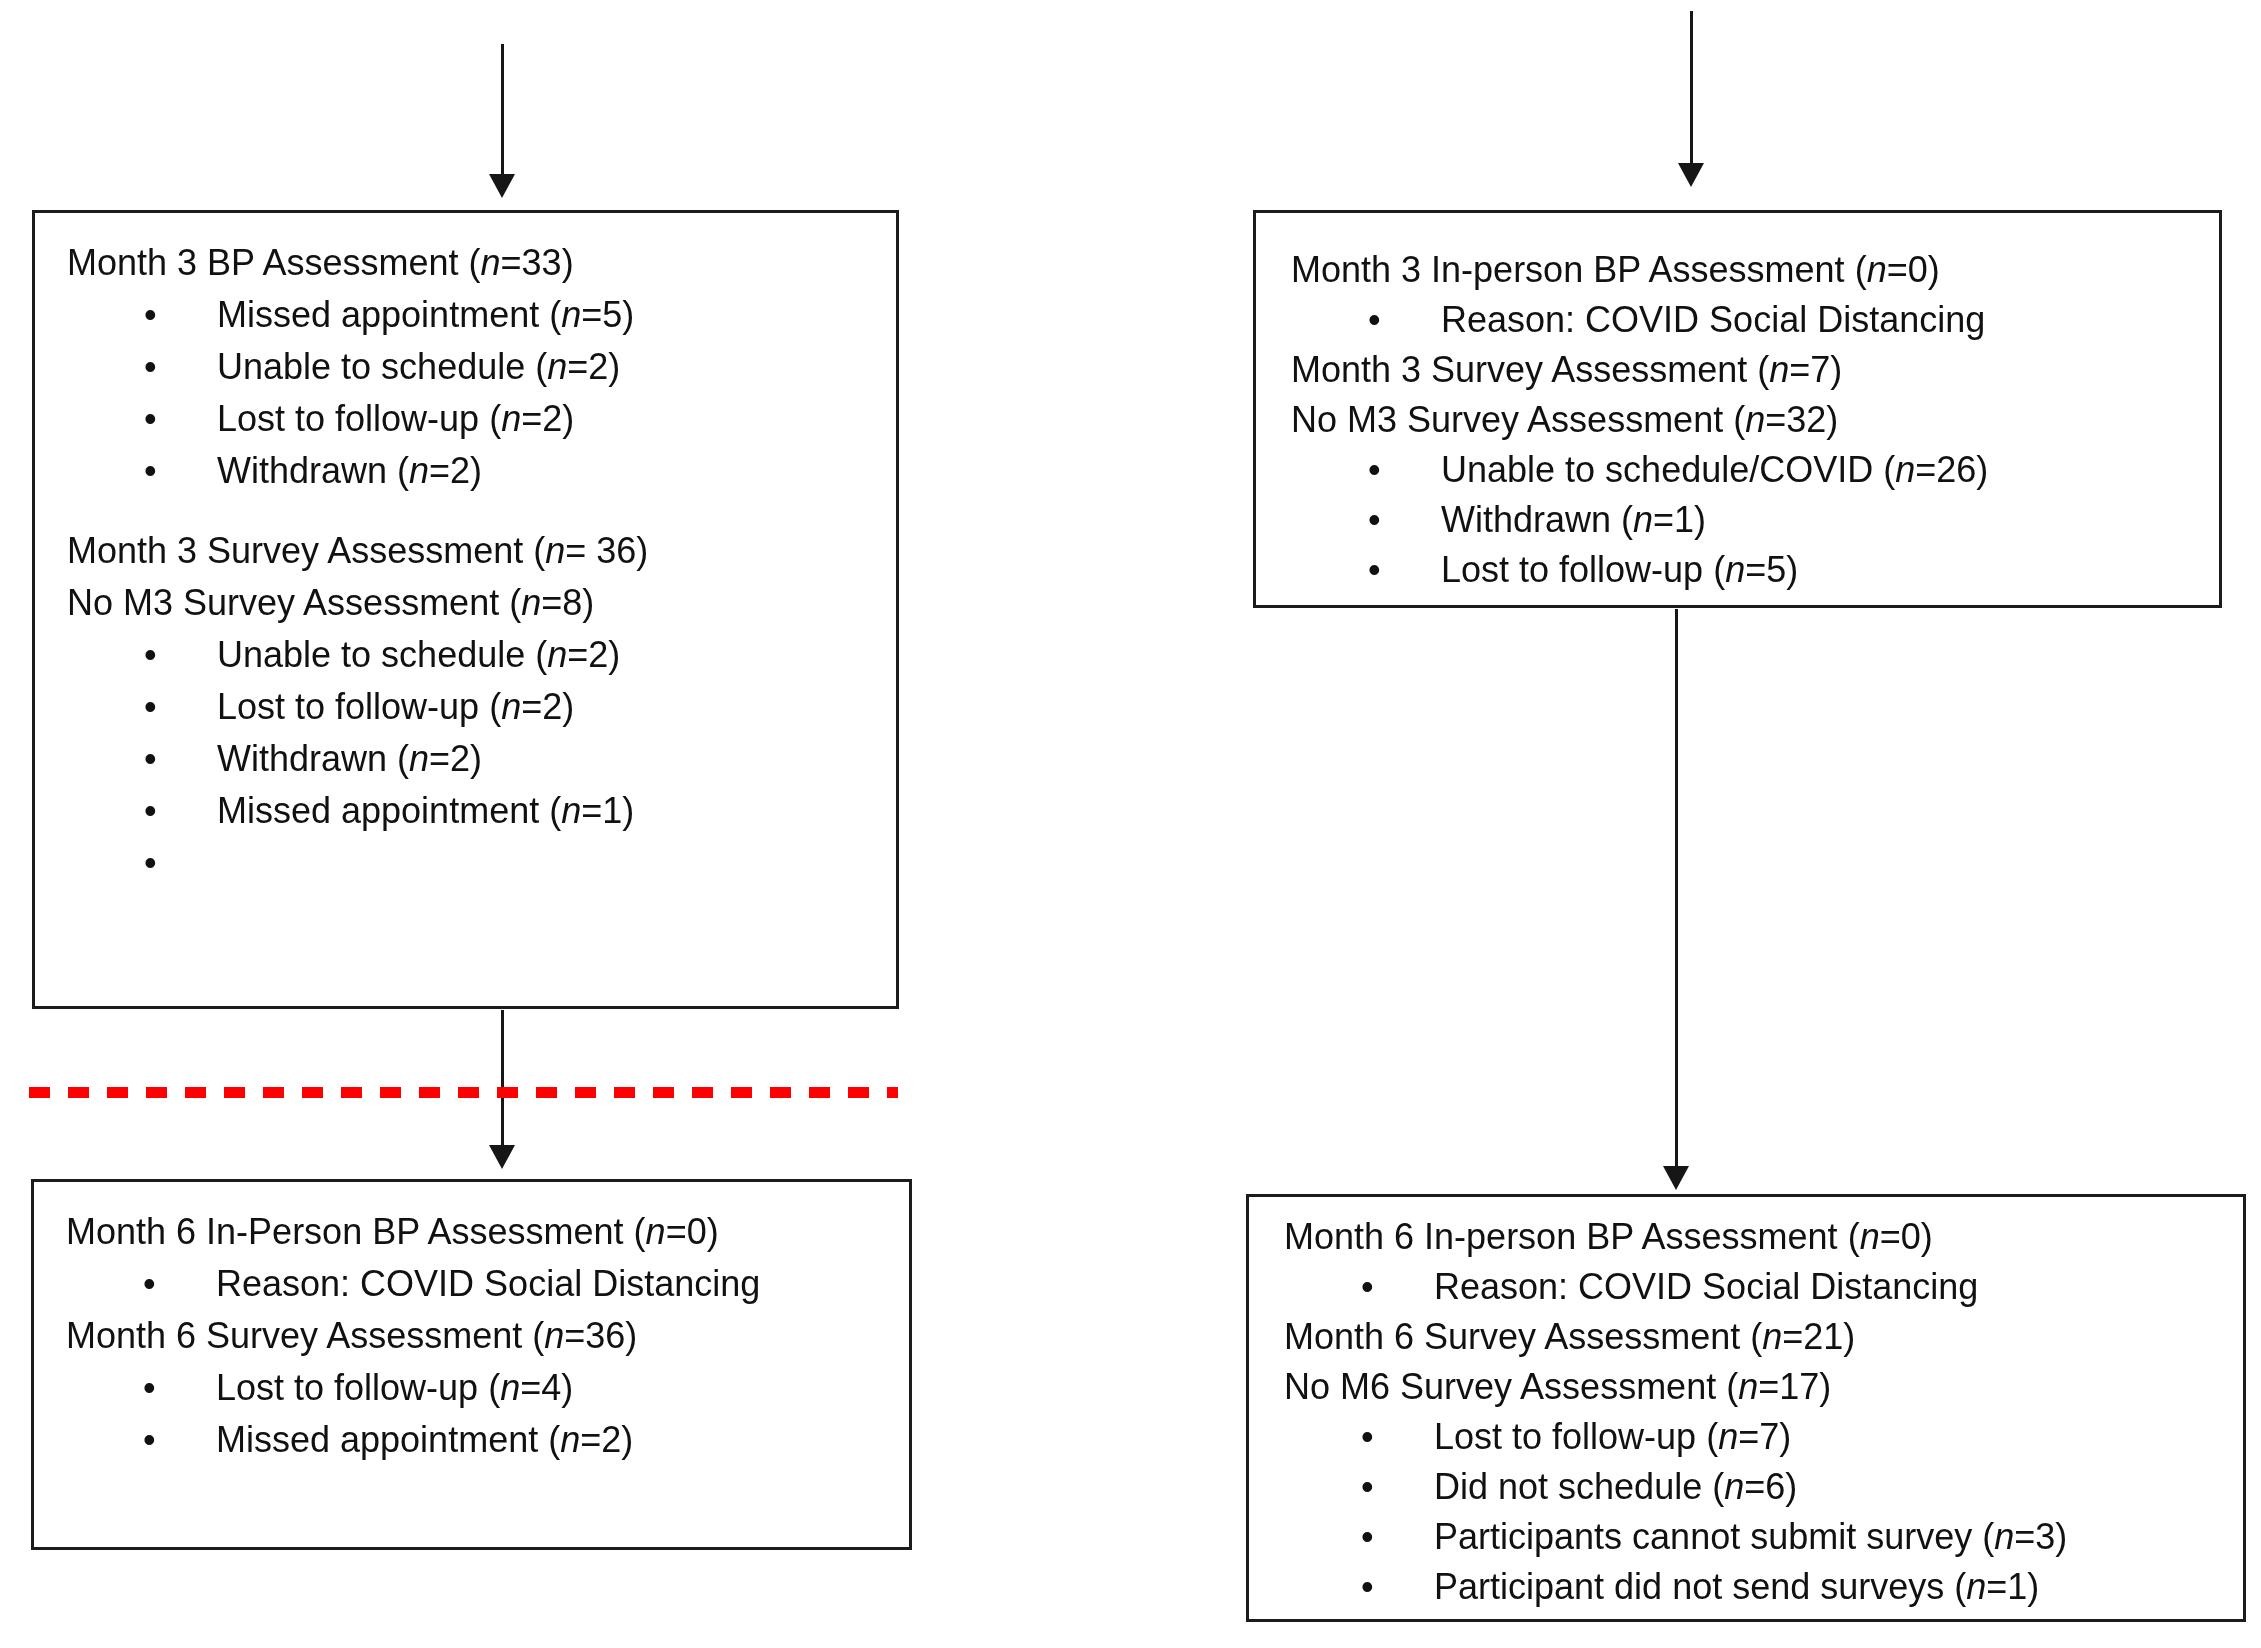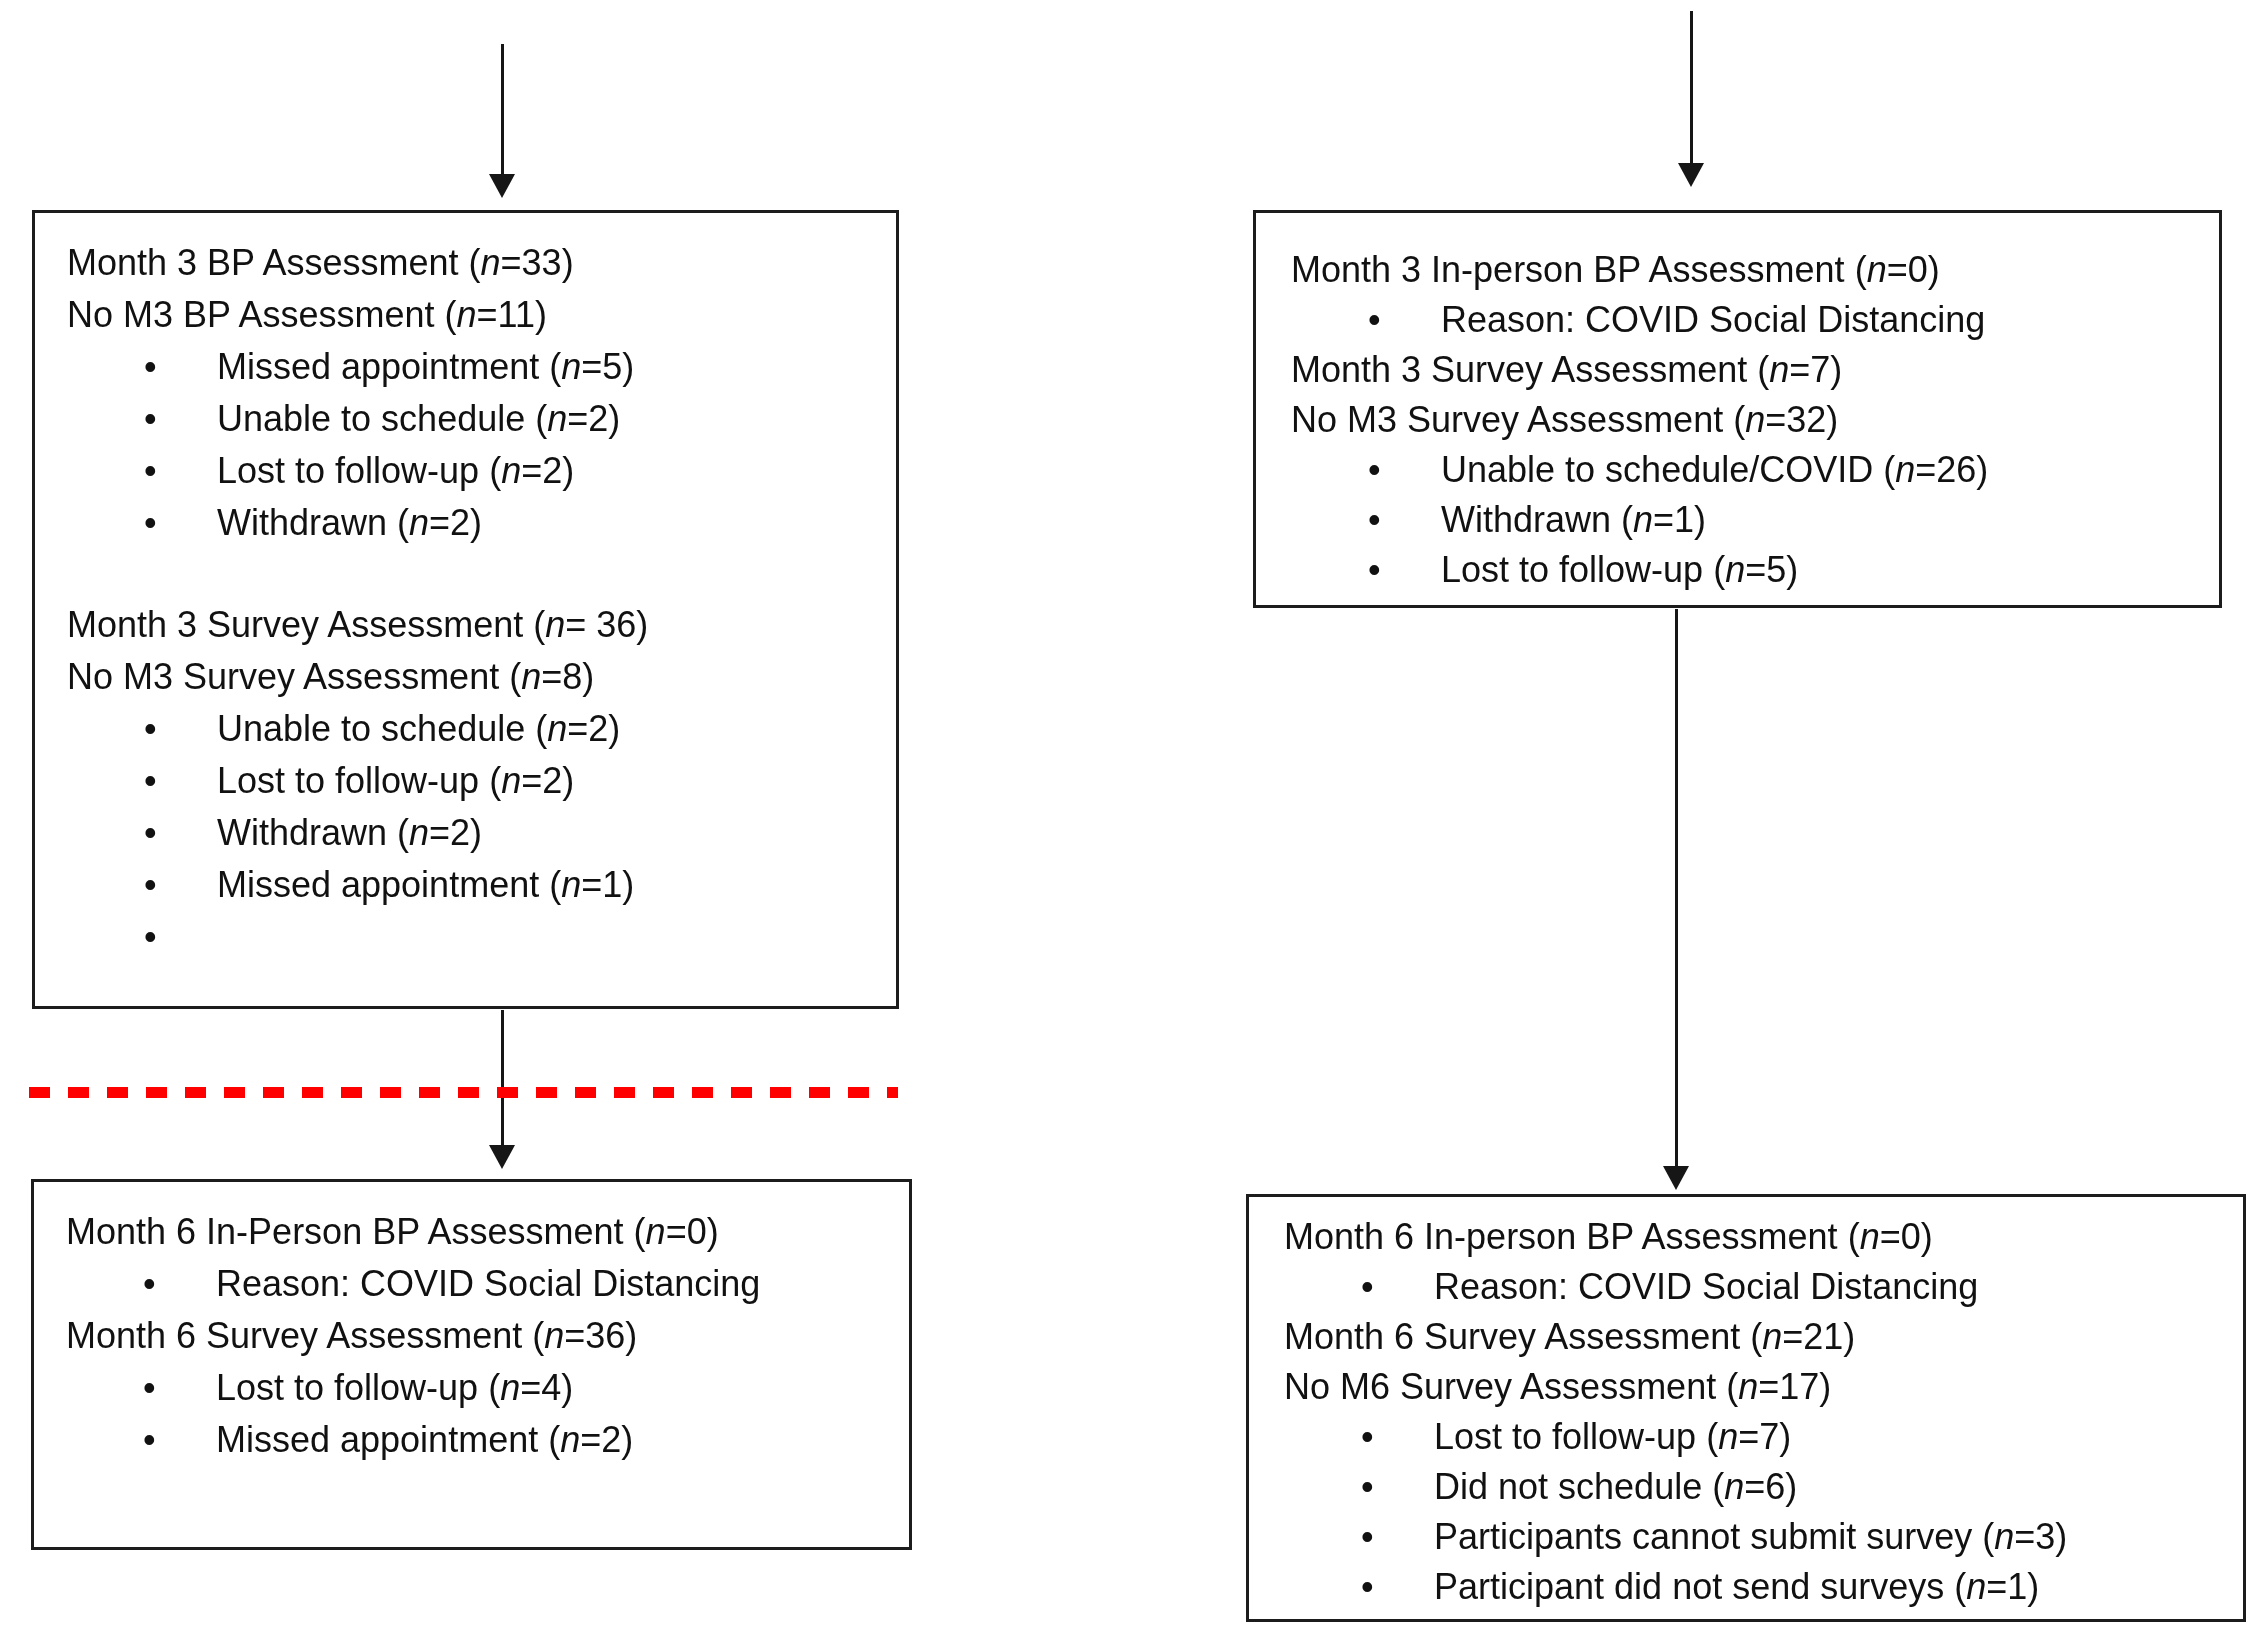--- a/index.html
+++ b/index.html
@@ -30,21 +30,21 @@
     font-style: italic;
   }
   .box .line.bullet {
     display: flex;
     padding-left: 77px;
   }
   .box .line.bullet .dot {
     flex: none;
     width: 73px;
   }
-  .box .line.gap { margin-top: 50px; }
+  .box .line.gap { margin-top: 28px; }
 
   .box.lh64 .line { line-height: 52px; }
   .box.lh62 .line { line-height: 50px; }
 
   .stem {
     position: absolute;
     width: 3.2px;
     background: #161616;
   }
   .head {
@@ -69,21 +69,20 @@
 <div class="canvas">
 
   <div class="stem" style="left: 501px; top: 44px; height: 130px; background: rgb(22, 22, 22);"></div>
   <div class="head" style="left: 489px; top: 174px; border-top-color: rgb(22, 22, 22);"></div>
 
   <div class="stem" style="left: 1690px; top: 11.3px; height: 152px; background: rgb(22, 22, 22);"></div>
   <div class="head" style="left: 1678px; top: 163px; border-top-color: rgb(22, 22, 22);"></div>
 
   <div class="box lh64" style="left: 32px; top: 210px; width: 867px; height: 799px; padding: 24px 32px 17px; border-color: rgb(28, 28, 28);">
       <div class="line">Month 3 BP Assessment (<i>n</i>=33)</div>
-      <div class="line">No M3 BP Assessment (<i>n</i>=11)</div>
       <div class="line bullet">
         <span class="dot">•</span>
         <span>Missed appointment (<i>n</i>=5)</span>
       </div>
       <div class="line bullet">
         <span class="dot">•</span>
         <span>Unable to schedule (<i>n</i>=2)</span>
       </div>
       <div class="line bullet">
         <span class="dot">•</span>

